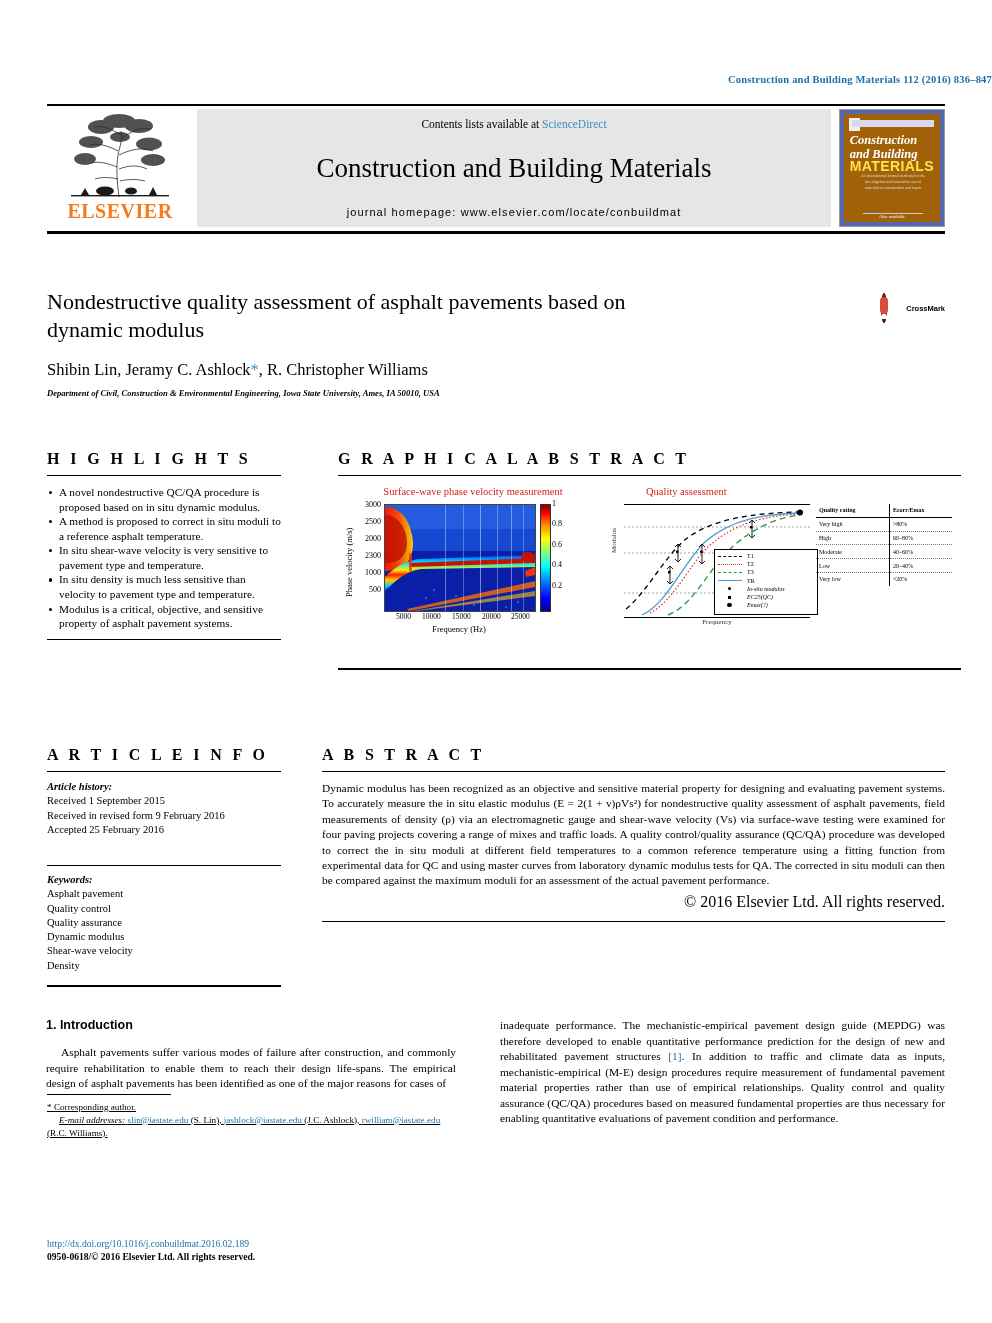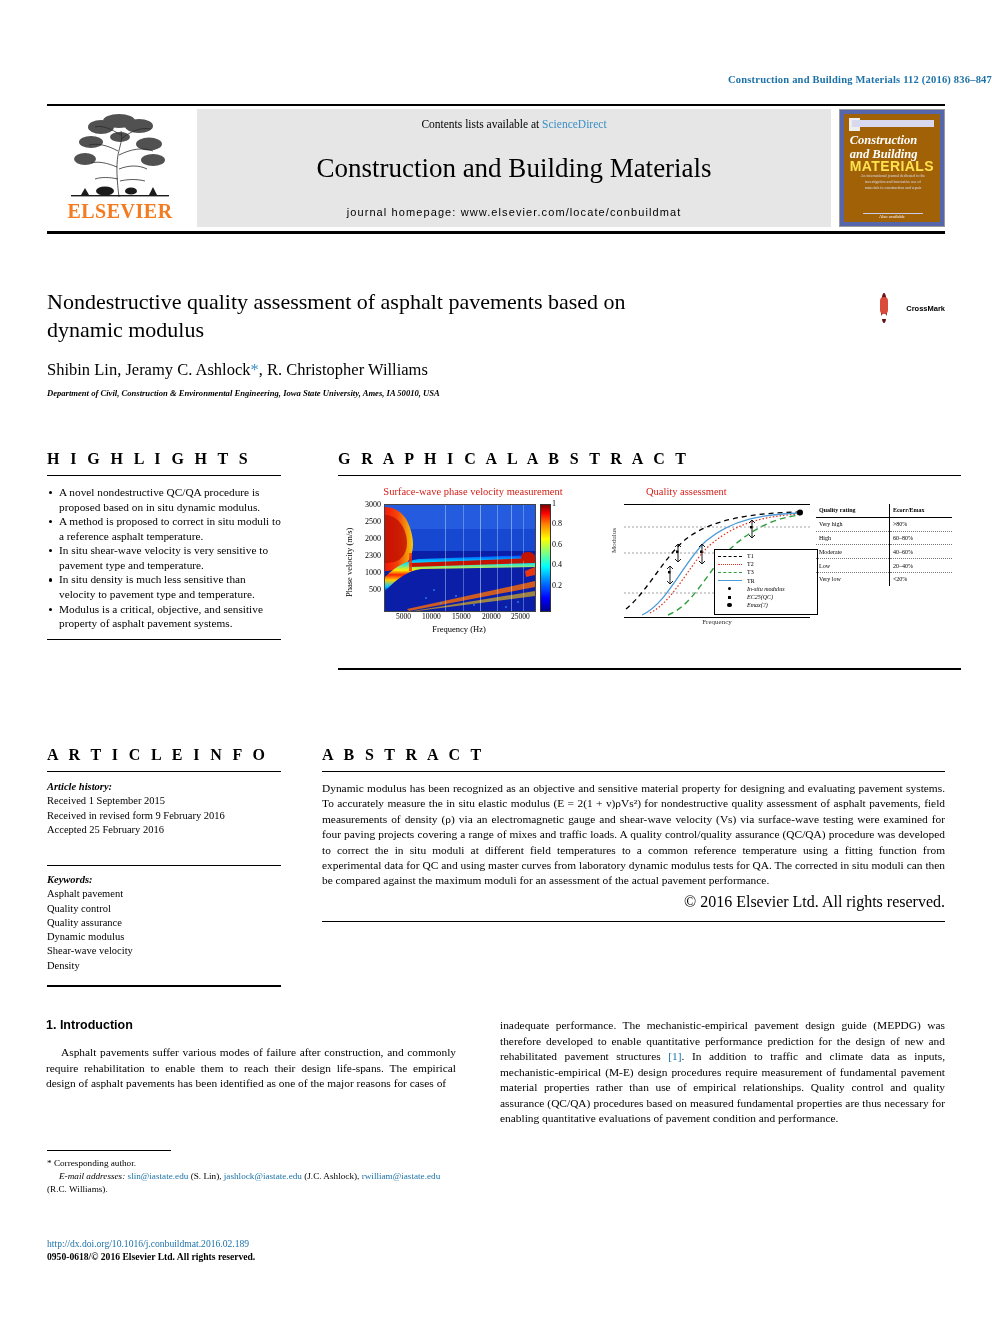--- a/index.html
+++ b/index.html
@@ -173,21 +173,21 @@
 
   
   .body-left{position:absolute;left:46px;top:1018px;width:410px;}
   .body-right{position:absolute;left:500px;top:1018px;width:445px;}
   .h1{font-size:12.5px;font-weight:bold;font-family:"Liberation Sans",sans-serif;}
   .para{font-size:11.4px;line-height:1.36;text-align:justify;text-indent:15px;margin-top:13px;}
   .para.noind{text-indent:0;margin-top:0;}
   .ref{color:#1c72a8;}
 
   
-  .foot{position:absolute;left:47px;top:1150px;width:410px;}
+  .foot{position:absolute;left:47px;top:1094px;width:410px;text-decoration:underline;}
   .foot-rule{width:124px;height:1px;background:#000;margin-bottom:6px;}
   .foot-line{font-size:9.2px;line-height:1.4;}
   .foot-line .it{font-style:italic;}
   .mail{color:#1c72a8;}
   .doi{position:absolute;left:47px;top:1238px;width:420px;font-size:9.6px;}
   .issn{font-size:9.6px;font-weight:bold;margin-top:2px;}
 </style>
 </head>
 <body>
 

